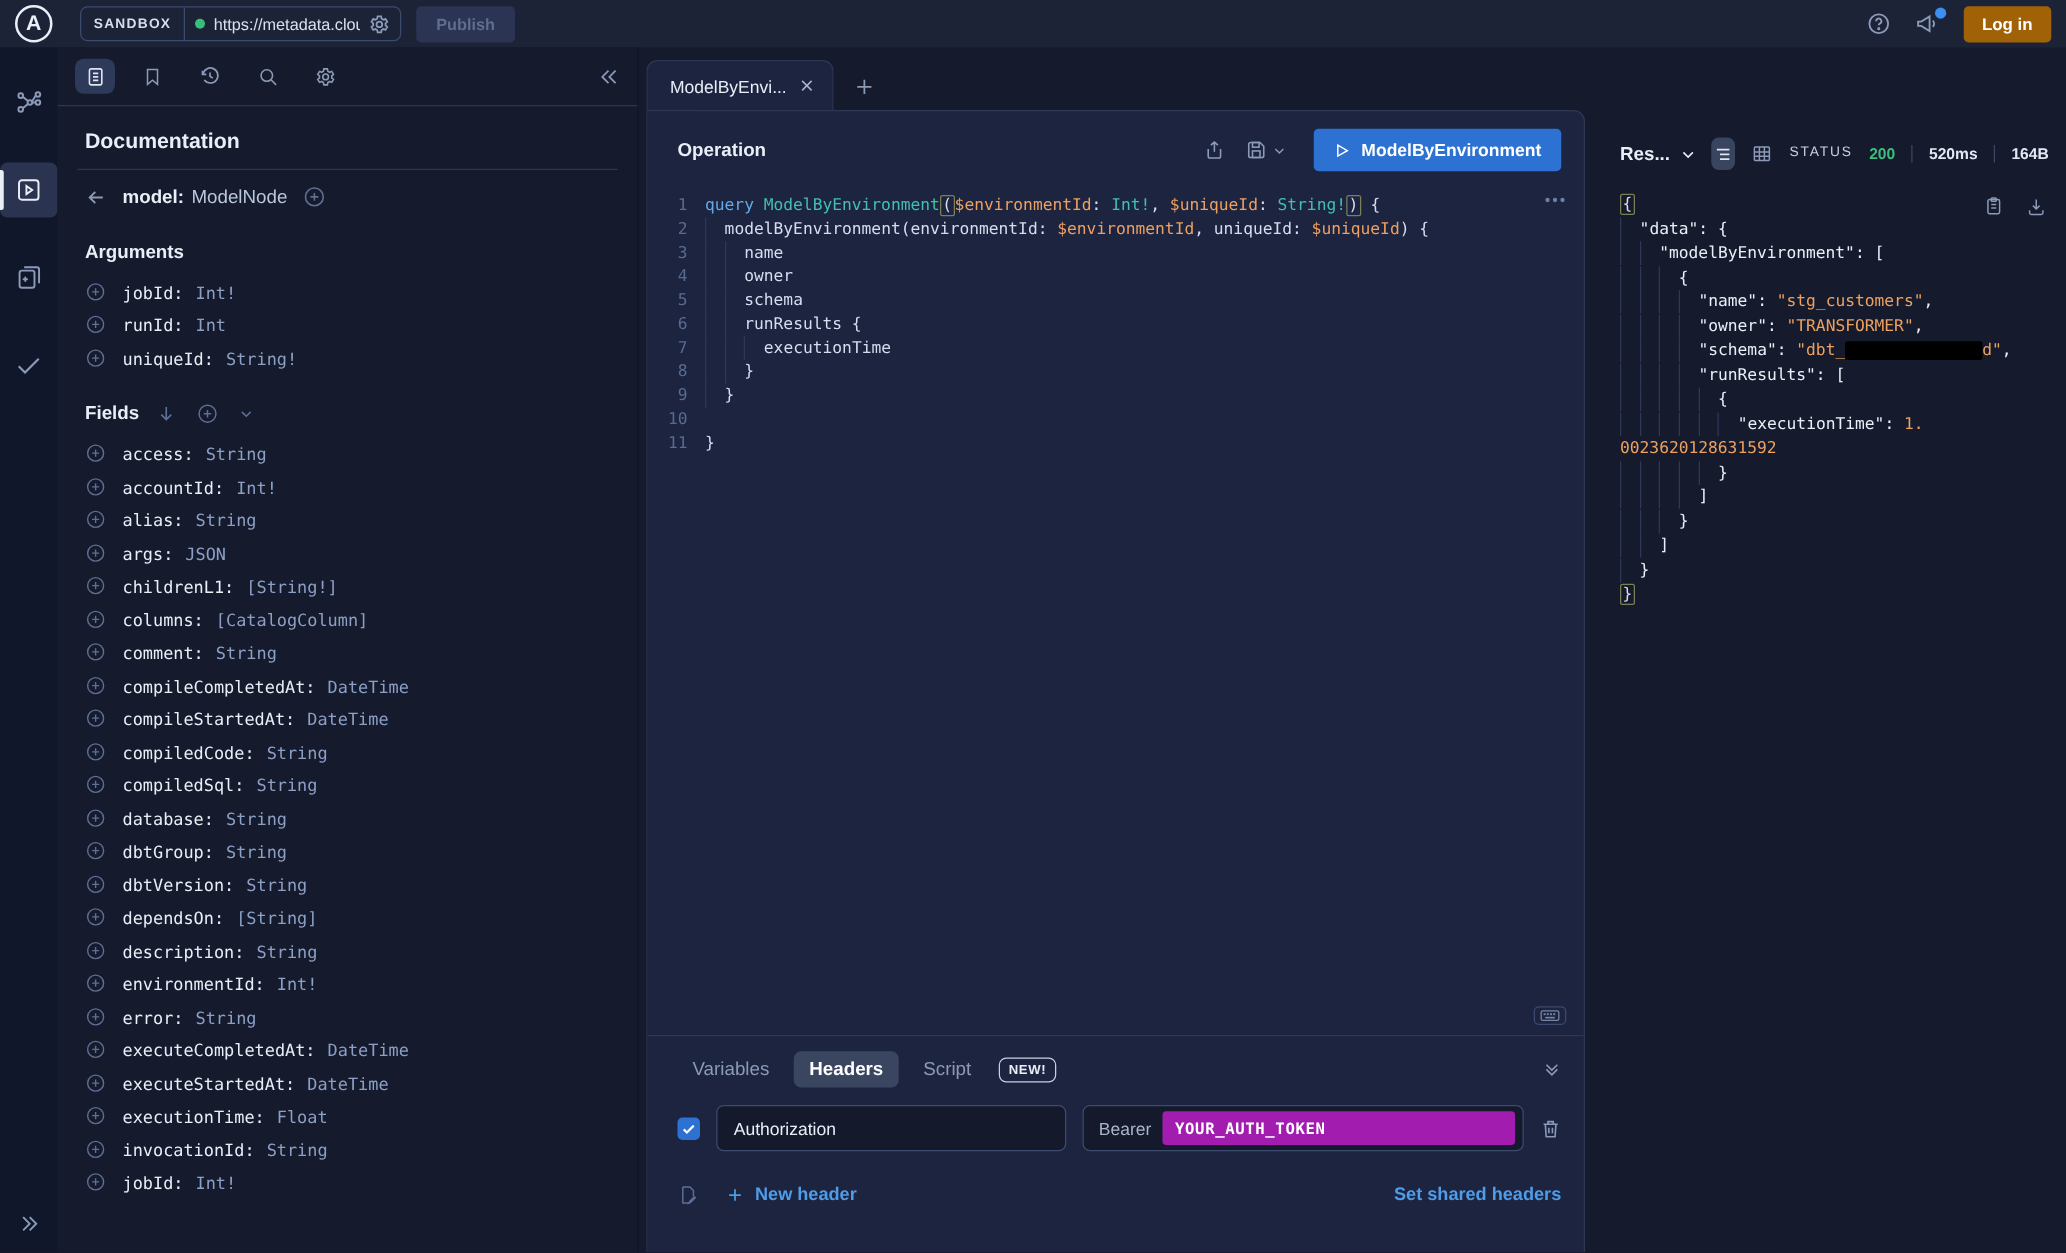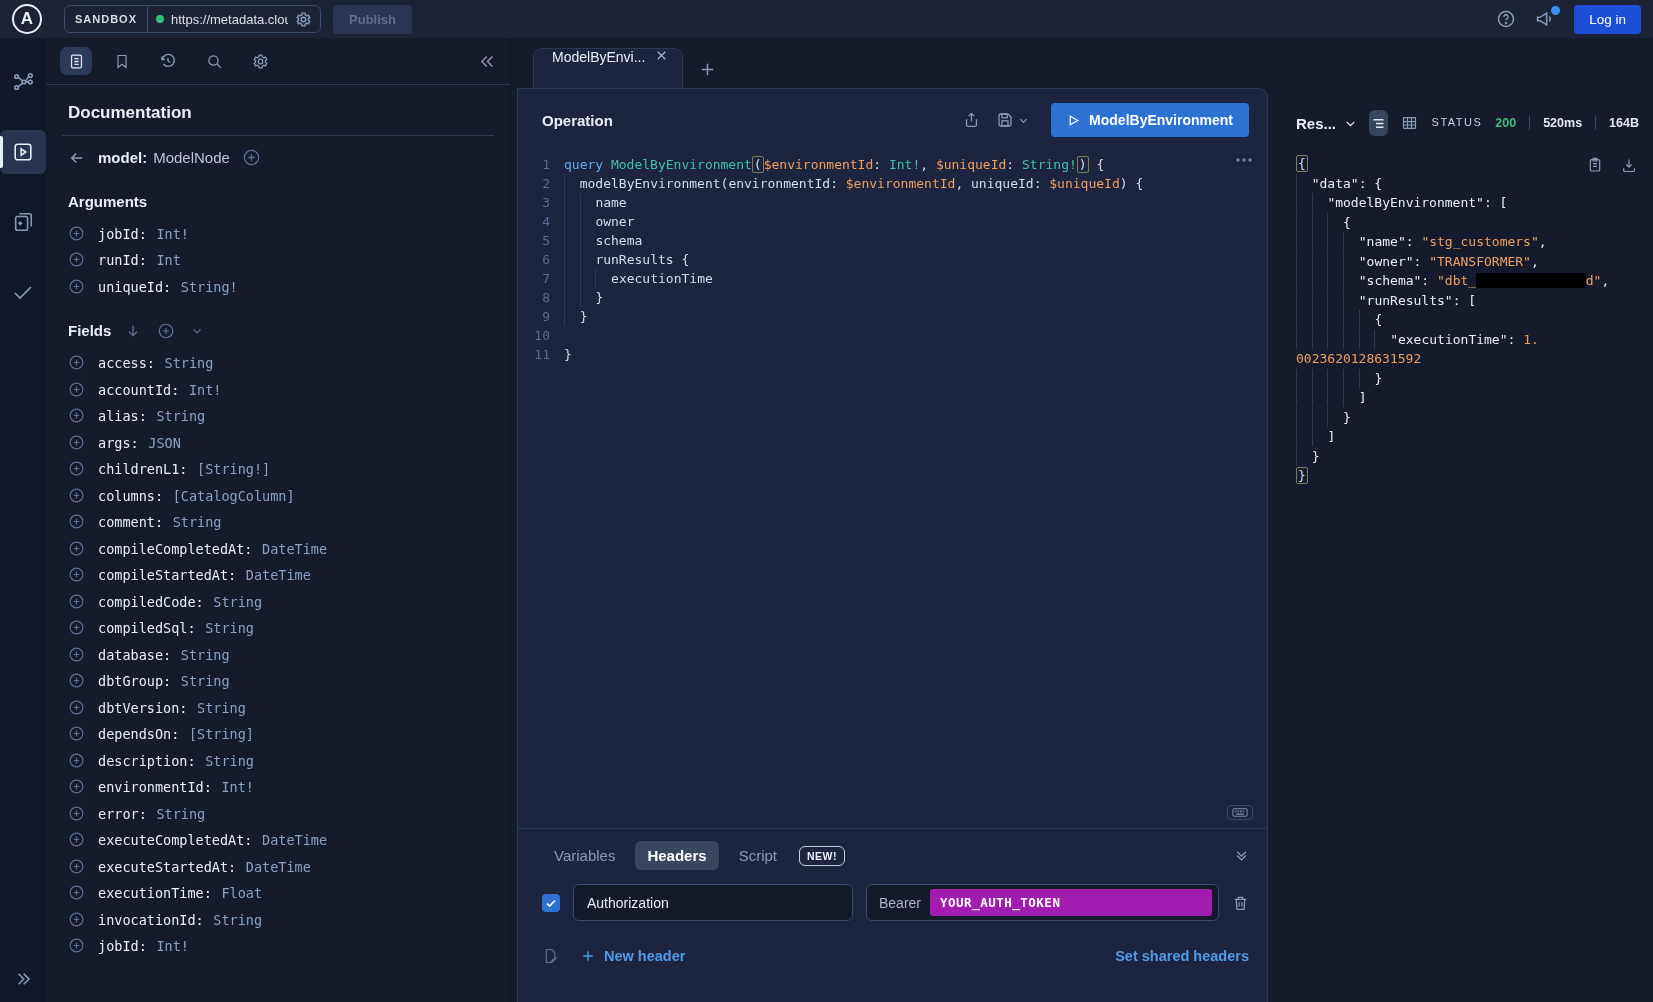--- a/index.html
+++ b/index.html
@@ -33,21 +33,21 @@
   .url-dot{ width:8px; height:8px; border-radius:50%; background:#34C177; flex:none; }
   .url-text{ font-size:13px; color:#D9E0EE; white-space:nowrap; overflow:hidden; flex:1; }
   .publish-btn{
     margin-left:12px; background:#2B3453; color:#5F6D90; font-weight:bold;
     font-size:13px; border:none; border-radius:4px; padding:7px 16px;
   }
   .topbar-right{ margin-left:auto; display:flex; align-items:center; gap:18px; }
   .icon-btn{ background:none; border:none; color:#8B9AB8; display:flex; align-items:center; position:relative; }
   .notif-dot{ position:absolute; top:-3px; right:-4px; width:9px; height:9px; border-radius:50%; background:#3B8FF0; }
   .login-btn{
-    background:#1d4ed8; color:#FFFFFF; font-weight:normal; font-size:13.5px;
+    background:#a16207; color:#FFFFFF; font-weight:bold; font-size:13.5px;
     border:none; border-radius:4px; padding:7px 15px;
   }
 
   
   .rail{
     position:absolute; left:0; top:38px; bottom:0; width:46px; background:#11172A;
     display:flex; flex-direction:column; align-items:center; padding-top:22px; gap:26px;
   }
   .rail-item{ color:#8B9AB8; display:flex; align-items:center; justify-content:center; width:100%; height:44px; }
   .rail-item.active{ background:#2A3350; color:#E9EEF7; position:relative; border-radius:6px; }
@@ -72,23 +72,23 @@
   .doc-row{ display:flex; align-items:center; gap:13px; padding:5px 6px; height:26.5px; }
   .doc-name{ font-size:13.5px; color:#E9EEF7; }
   .doc-type{ font-size:13.5px; color:#8CA0C6; }
   .plus-circ{ color:#5E6F95; display:flex; flex:none; }
   .fields-icons{ display:flex; align-items:center; gap:16px; color:#5E6F95; }
 
   
   .main-col{ position:absolute; left:517px; top:38px; bottom:0; width:751px; display:flex; flex-direction:column; }
   .tabstrip{ height:50px; display:flex; align-items:flex-end; padding-left:0; }
   .tab{
-    display:flex; align-items:flex-start; gap:10px; height:40px; padding:0 14px 0 18px;
+    display:flex; align-items:center; gap:10px; height:40px; padding:0 14px 0 18px;
     background:#1D2440; border:1px solid #2C3752; border-bottom:none;
-    border-radius:9px 9px 0 0; font-size:14px; color:#E9EEF7; margin-left:16px;
+    border-radius:9px 9px 0 0; font-size:14px; color:#E9EEF7; margin-left:0;
   }
   .tab-close{ color:#AAB6CC; display:flex; }
   .newtab-btn{ background:none; border:none; color:#8B9AB8; margin:0 0 10px 16px; display:flex; }
 
   .panel{
     flex:1; background:#1D2440; border:1px solid #2C3752; border-bottom:none;
     border-radius:0 9px 0 0; display:flex; flex-direction:column; overflow:hidden;
   }
   .op-header{ display:flex; align-items:center; padding:14px 18px 12px 24px; }
   .op-title{ font-size:15px; font-weight:bold; color:#E9EEF7; }

